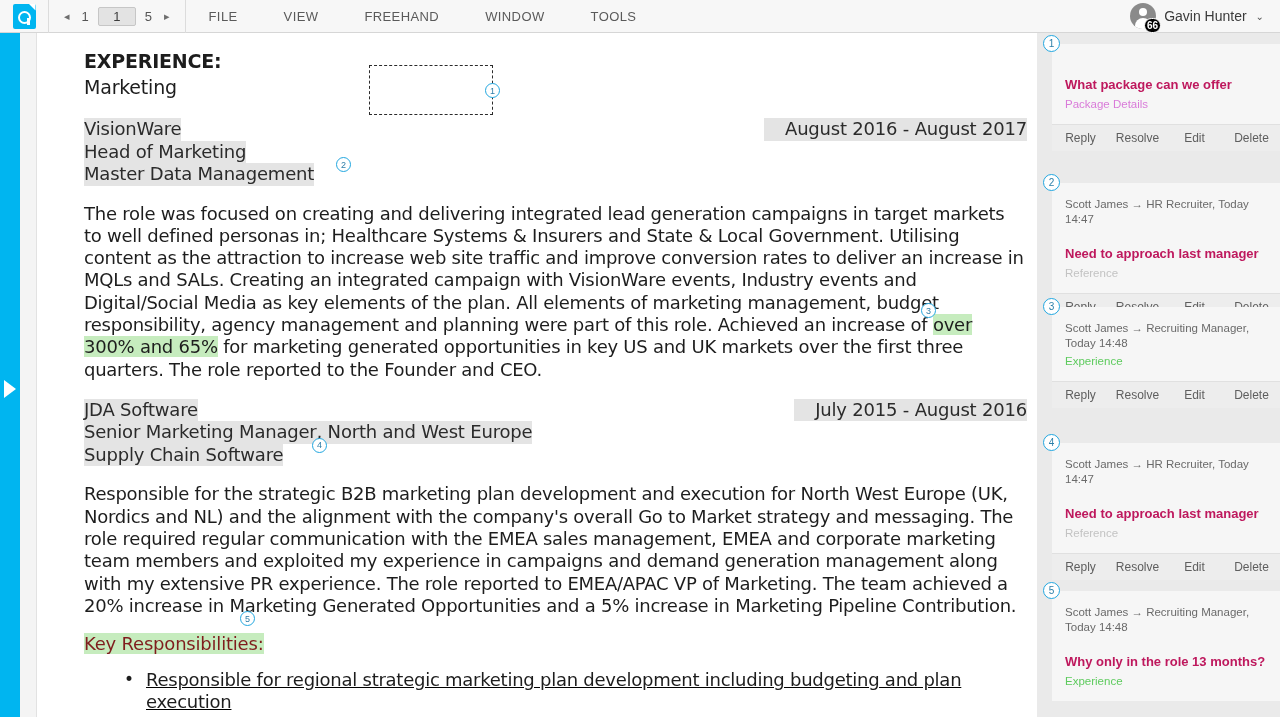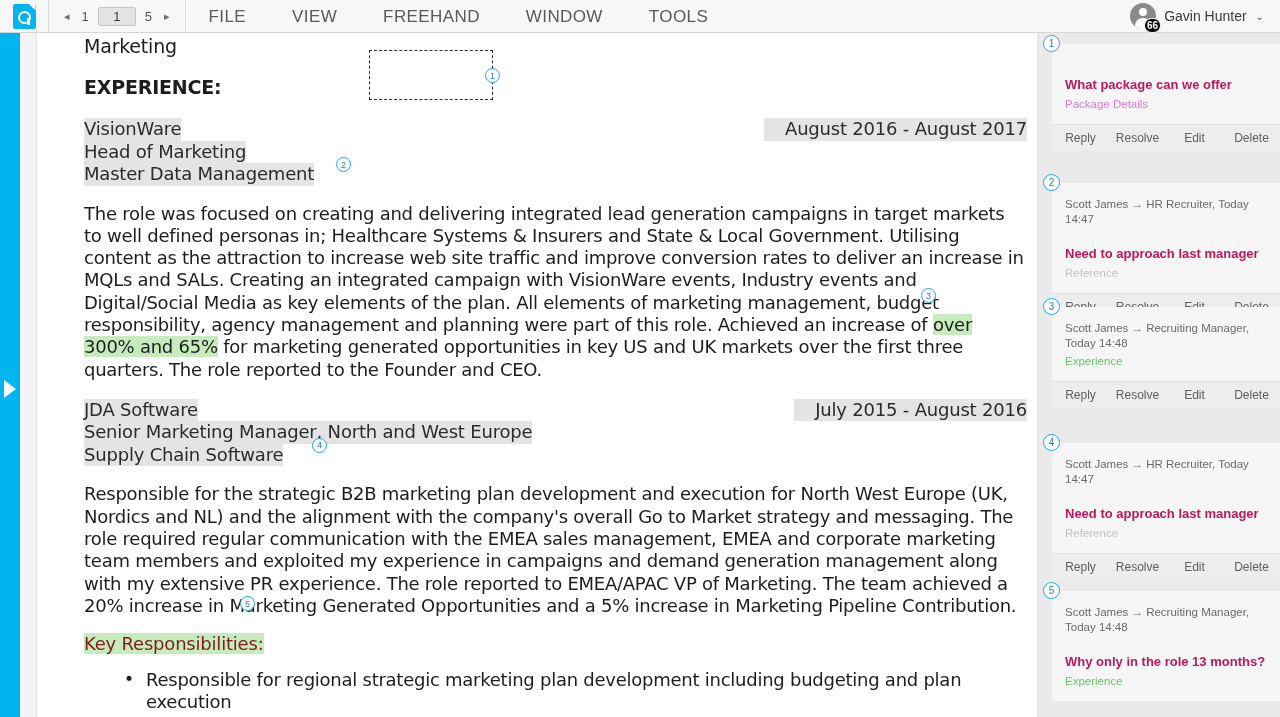--- a/index.html
+++ b/index.html
@@ -47,21 +47,21 @@
   }
   .pg-num { color: #555; font-size: 13px; }
   .pg-box {
     width: 38px; height: 19px; background: #e3e3e3; border: 1px solid #c6c6c6;
     border-radius: 2px; display: flex; align-items: center; justify-content: center;
     font-size: 13px; color: #3c3c3c;
   }
 
   .menu { display: flex; align-items: center; height: 33px; }
   .menu-item {
-    padding: 0 23px; font-size: 17px; color: #5a5a5a; letter-spacing: .4px;
+    padding: 0 23px; font-size: 13px; color: #5a5a5a; letter-spacing: .4px;
     line-height: 33px; cursor: pointer; text-align: center;
   }
 
   .user-zone {
     margin-left: auto; display: flex; align-items: center; gap: 8px;
     padding-right: 16px; height: 33px;
   }
   .avatar { position: relative; width: 26px; height: 26px; }
   .avatar-circle {
     width: 26px; height: 26px; border-radius: 50%; background: #8a8a8a;
@@ -130,21 +130,21 @@
 
   .para {
     font-size: 18px; line-height: 22.3px; color: #1d1d1d;
     letter-spacing: -.25px; margin-top: 17px; text-align: left;
   }
 
   .kr-head {
     font-size: 18px; color: #7f1d1d; letter-spacing: -.2px;
     margin-top: 16px; display: inline-block; position: relative;
   }
-  ul.bullets { margin-top: 13px; list-style: none; }
+  ul.bullets { margin-top: 13px; list-style: none; text-decoration: underline; }
   ul.bullets li {
     font-size: 18px; line-height: 22.3px; color: #1d1d1d; letter-spacing: -.25px;
     position: relative; padding-left: 62px; margin-top: 15px;
   }
   ul.bullets li::before {
     content: "\2022"; position: absolute; left: 40px; top: -1px; font-size: 17px;
   }
 
   .dashed-box {
     position: absolute; left: 332px; top: 17px; width: 124px; height: 50px;
@@ -236,22 +236,22 @@
   <div class="rail-toggle"></div>
 </div>
 <div class="rail-gap"></div>
 
 <div class="doc">
   <div class="doc-inner">
 
     <div class="dashed-box"></div>
     <div class="doc-marker" style="left:448px; top:35px;">1</div>
 
+    <div class="d-text line-exp">EXPERIENCE:</div>
     <div class="d-text line-marketing">Marketing</div>
-    <div class="d-text line-exp">EXPERIENCE:</div>
 
     
     <div class="job-block">
       <div class="job-row">
         <span class="job-left d-text hl-grey">VisionWare</span>
         <span class="job-right d-text hl-grey">August 2016 - August 2017</span>
       </div>
       <div class="job-row">
         <span class="job-left d-text hl-grey">Head of Marketing</span>
       </div>

